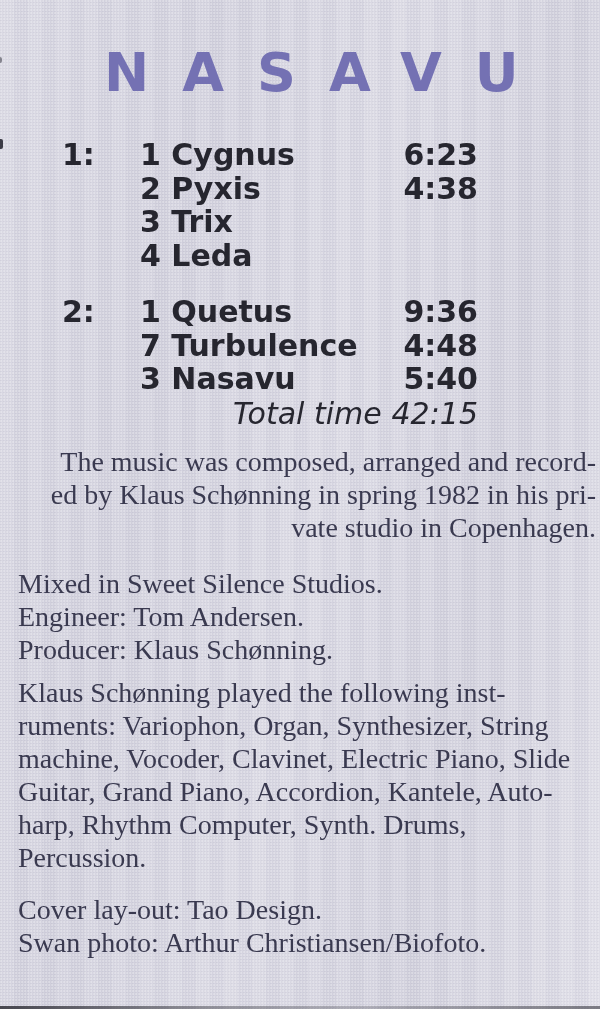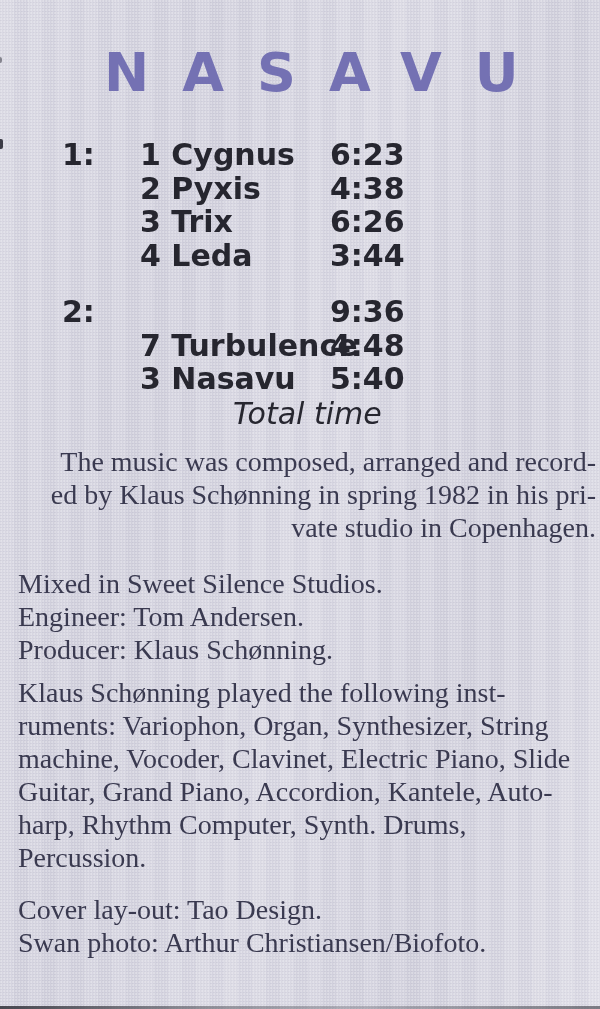--- a/index.html
+++ b/index.html
@@ -43,21 +43,21 @@
     font-weight: bold;
     font-size: 30px;
     color: var(--track-text, #26262f);
   }
   .side-block { position: absolute; left: 0; width: 600px; }
   .side-1 { top: 137px; }
   .side-2 { top: 294px; }
   .track-row { position: relative; height: 33.5px; }
   .side-label   { position: absolute; left: 62px;  top: 0; }
   .track-title  { position: absolute; left: 140px; top: 0; white-space: nowrap; }
-  .track-time   { position: absolute; left: 330px; top: 0; width: 148px; }
+  .track-time   { position: absolute; left: 330px; top: 0; width: 148px; text-align: right; }
   .total-row {
     position: absolute; left: 0; top: 396px; width: 600px; height: 33px;
     font-weight: normal; font-style: italic;
   }
   .total-label { position: absolute; left: 233px; top: 0; white-space: nowrap; }
   .total-time  { position: absolute; left: 330px; top: 0; width: 148px; text-align: right; }
 
   
   .credit {
     position: absolute;
@@ -107,45 +107,45 @@
         <span class="side-label">1:</span>
         <span class="track-title">1 Cygnus</span>
         <span class="track-time">6:23</span>
       </div>
       <div class="track-row">
         <span class="track-title">2 Pyxis</span>
         <span class="track-time">4:38</span>
       </div>
       <div class="track-row">
         <span class="track-title">3 Trix</span>
-        <span class="track-time">6:26</span>
       </div>
       <div class="track-row">
         <span class="track-title">4 Leda</span>
-        <span class="track-time">3:44</span>
       </div>
     </div>
 
     <div class="side-block side-2">
       <div class="track-row">
         <span class="side-label">2:</span>
+        <span class="track-title">1 Quetus</span>
         <span class="track-time">9:36</span>
       </div>
       <div class="track-row">
         <span class="track-title">7 Turbulence</span>
         <span class="track-time">4:48</span>
       </div>
       <div class="track-row">
         <span class="track-title">3 Nasavu</span>
         <span class="track-time">5:40</span>
       </div>
     </div>
 
     <div class="total-row">
       <span class="total-label">Total time</span>
+      <span class="total-time">42:15</span>
     </div>
 
   </div>
 
   <p class="credit credit-recording">The music was composed, arranged and record-
 ed by Klaus Schønning in spring 1982 in his pri-
 vate studio in Copenhagen.</p>
   <p class="credit credit-production">Mixed in Sweet Silence Studios.
 Engineer: Tom Andersen.
 Producer: Klaus Schønning.</p>

